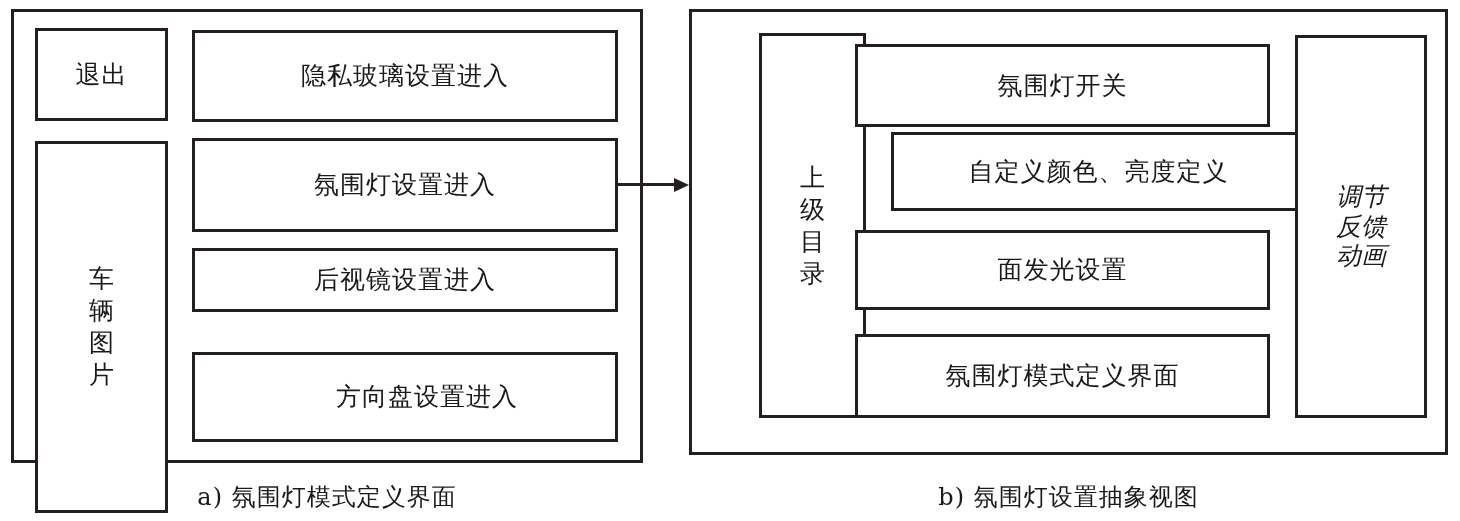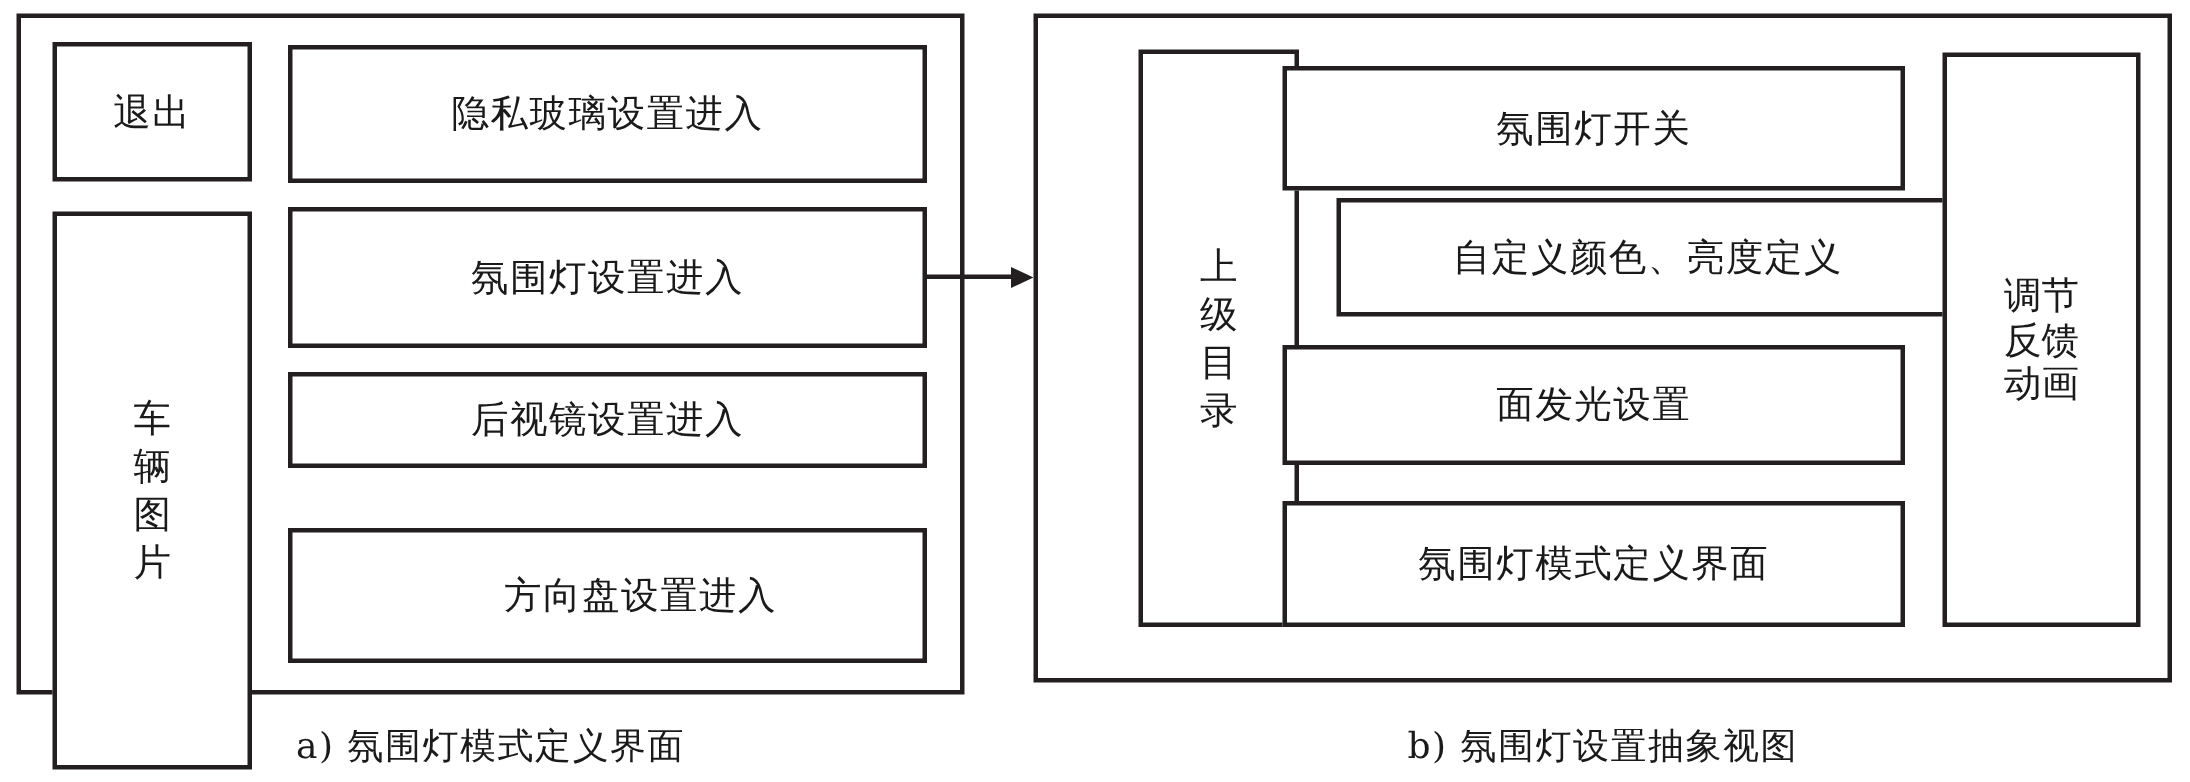--- a/index.html
+++ b/index.html
@@ -139,21 +139,21 @@
   </div>
 
   <div class="box" style="left:855px; top:230px; width:415px; height:80px;">
     <span class="label-h">面发光设置</span>
   </div>
 
   <div class="box" style="left:855px; top:334px; width:415px; height:84px;">
     <span class="label-h">氛围灯模式定义界面</span>
   </div>
 
-  <div class="box" style="left:1295px; top:35px; width:132px; height:383px;">
+  <div class="box" style="left:1295px; top:35px; width:132px; height:383px;font-style:italic;">
     <span class="label-v2">调节反馈动画</span>
   </div>
 
   <div class="caption" style="left:11px; top:481px; width:632px;">
     <span>a) 氛围灯模式定义界面</span>
   </div>
 
   <div class="caption" style="left:689px; top:481px; width:759px;">
     <span>b) 氛围灯设置抽象视图</span>
   </div>

